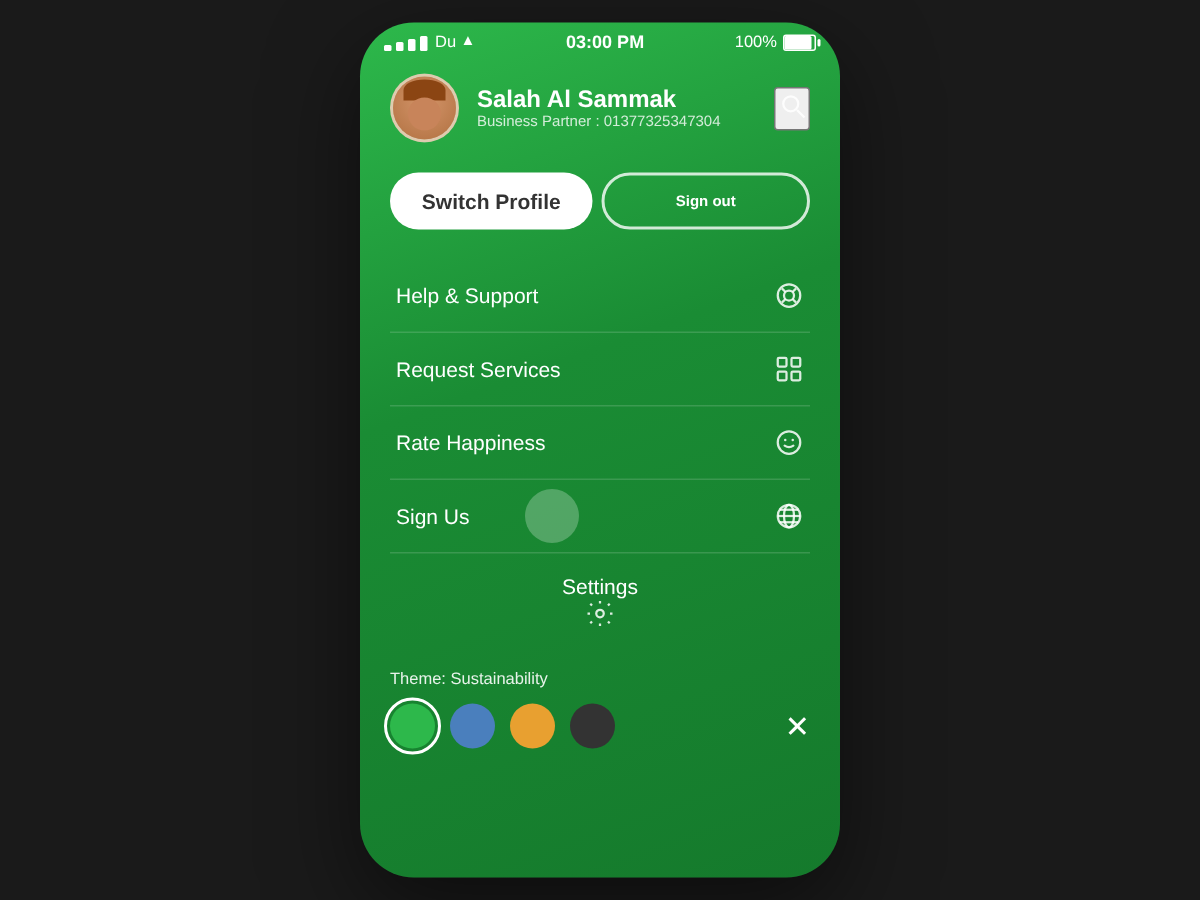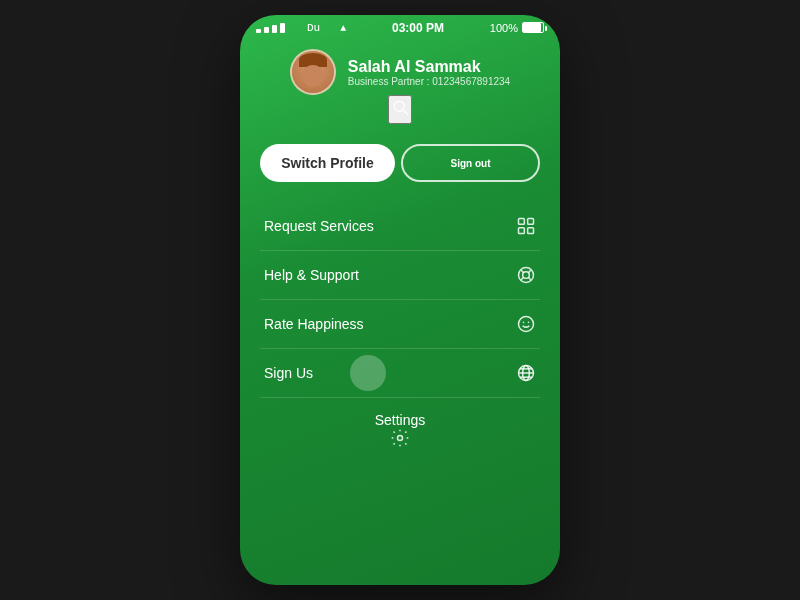--- a/index.html
+++ b/index.html
@@ -27,42 +27,40 @@
     
     .status-bar {
       display: flex;
       justify-content: space-between;
       align-items: center;
       padding: 6px 16px 4px;
       background: transparent;
     }
     .status-left {
       display: flex;
-      align-items: center;
-      gap: 20px;
-      font-family: Liberation Mono, monospace;
+      gap: 3px;
     }
     .status-dots {
       display: flex; gap: 3px; align-items: flex-end;
     }
     .status-dots span {
       width: 5px;
       background: white;
       border-radius: 1px;
     }
     .status-dots span:nth-child(1) { height: 4px; }
     .status-dots span:nth-child(2) { height: 6px; }
     .status-dots span:nth-child(3) { height: 8px; }
     .status-dots span:nth-child(4) { height: 10px; }
     .carrier-name {
       color: white; font-size: 11px; font-weight: 500; margin-left: 2px;
     }
     .wifi-icon { color: white; font-size: 10px; }
     .status-center { color: white; font-size: 12px; font-weight: 600; }
-    .status-right { display: flex; align-items: flex-start; gap: 4px; }
+    .status-right { display: flex; align-items: center; gap: 4px; }
     .battery-pct { color: white; font-size: 11px; }
     .battery-icon {
       width: 22px; height: 11px; border: 1.5px solid white; border-radius: 2px;
       position: relative;
     }
     .battery-icon::after {
       content: '';
       position: absolute;
       right: -4px; top: 2.5px;
       width: 2px; height: 5px;
@@ -71,21 +69,20 @@
     .battery-fill {
       width: 90%; height: 100%; background: white; border-radius: 1px;
     }
 
     
     .profile-section {
       display: flex;
       align-items: center;
       justify-content: space-between;
       padding: 10px 20px 14px;
-      flex-direction: column;
     }
     .profile-left {
       display: flex; align-items: center; gap: 12px;
     }
     .avatar {
       width: 46px; height: 46px;
       border-radius: 50%;
       border: 2px solid rgba(255,255,255,0.4);
       overflow: hidden;
       background: #c8a87a;
@@ -231,61 +228,61 @@
     </div>
   </div>
 
   <div class="profile-section">
     <div class="profile-left">
       <div class="avatar">
         <div class="avatar-face"></div>
       </div>
       <div class="profile-info">
         <div class="profile-name">Salah Al Sammak</div>
-        <div class="profile-role">Business Partner : 01234567891234</div>
+        <div class="profile-role">Business Partner : 01377325347304</div>
       </div>
     </div>
     <button class="search-icon-btn">
       <svg class="icon-svg" viewBox="0 0 24 24" stroke="white" stroke-width="2">
         <circle cx="11" cy="11" r="6"></circle>
         <line x1="16" y1="16" x2="22" y2="22"></line>
       </svg>
     </button>
   </div>
 
   <div class="action-buttons">
     <button class="btn-switch">Switch Profile</button>
     <button class="btn-signout">Sign out</button>
   </div>
 
   <div class="menu-list">
-
-    <div class="menu-item">
-      <span class="menu-label">Request Services</span>
-      <svg class="icon-svg" viewBox="0 0 24 24">
-        <rect x="3" y="3" width="7" height="7" rx="1"></rect>
-        <rect x="14" y="3" width="7" height="7" rx="1"></rect>
-        <rect x="3" y="14" width="7" height="7" rx="1"></rect>
-        <rect x="14" y="14" width="7" height="7" rx="1"></rect>
-      </svg>
-    </div>
 
     <div class="menu-item">
       <span class="menu-label">Help &amp; Support</span>
       <svg class="icon-svg" viewBox="0 0 24 24">
         <circle cx="12" cy="12" r="9"></circle>
         <circle cx="12" cy="12" r="4"></circle>
         <line x1="6.3" y1="6.3" x2="9.2" y2="9.2"></line>
         <line x1="14.8" y1="14.8" x2="17.7" y2="17.7"></line>
         <line x1="17.7" y1="6.3" x2="14.8" y2="9.2"></line>
         <line x1="9.2" y1="14.8" x2="6.3" y2="17.7"></line>
       </svg>
     </div>
 
     <div class="menu-item">
+      <span class="menu-label">Request Services</span>
+      <svg class="icon-svg" viewBox="0 0 24 24">
+        <rect x="3" y="3" width="7" height="7" rx="1"></rect>
+        <rect x="14" y="3" width="7" height="7" rx="1"></rect>
+        <rect x="3" y="14" width="7" height="7" rx="1"></rect>
+        <rect x="14" y="14" width="7" height="7" rx="1"></rect>
+      </svg>
+    </div>
+
+    <div class="menu-item">
       <span class="menu-label">Rate Happiness</span>
       <svg class="icon-svg" viewBox="0 0 24 24">
         <circle cx="12" cy="12" r="9"></circle>
         <path d="M8.5 14.5 Q12 17 15.5 14.5" stroke-linecap="round"></path>
         <circle cx="9" cy="10" r="1" fill="rgba(255,255,255,0.85)" stroke="none"></circle>
         <circle cx="15" cy="10" r="1" fill="rgba(255,255,255,0.85)" stroke="none"></circle>
       </svg>
     </div>
 
     <div class="menu-item">
@@ -303,14 +300,24 @@
     <div class="menu-item">
       <span class="menu-label">Settings</span>
       <svg class="icon-svg" viewBox="0 0 24 24">
         <circle cx="12" cy="12" r="3"></circle>
         <path d="M12 2v2M12 20v2M4.22 4.22l1.42 1.42M18.36 18.36l1.42 1.42M2 12h2M20 12h2M4.22 19.78l1.42-1.42M18.36 5.64l1.42-1.42"></path>
       </svg>
     </div>
 
   </div>
 
+  <div class="theme-section">
+    <div class="theme-label">Theme: Sustainability</div>
+    <div class="theme-colors">
+      <div class="color-option active" style="background:#2db84b;"></div>
+      <div class="color-option" style="background:#4a7fbd;"></div>
+      <div class="color-option" style="background:#e8a030;"></div>
+      <div class="color-option" style="background:#333333;"></div>
+      <button class="close-btn">✕</button>
+    </div>
+  </div>
 
 </div>
 
 </body></html>

